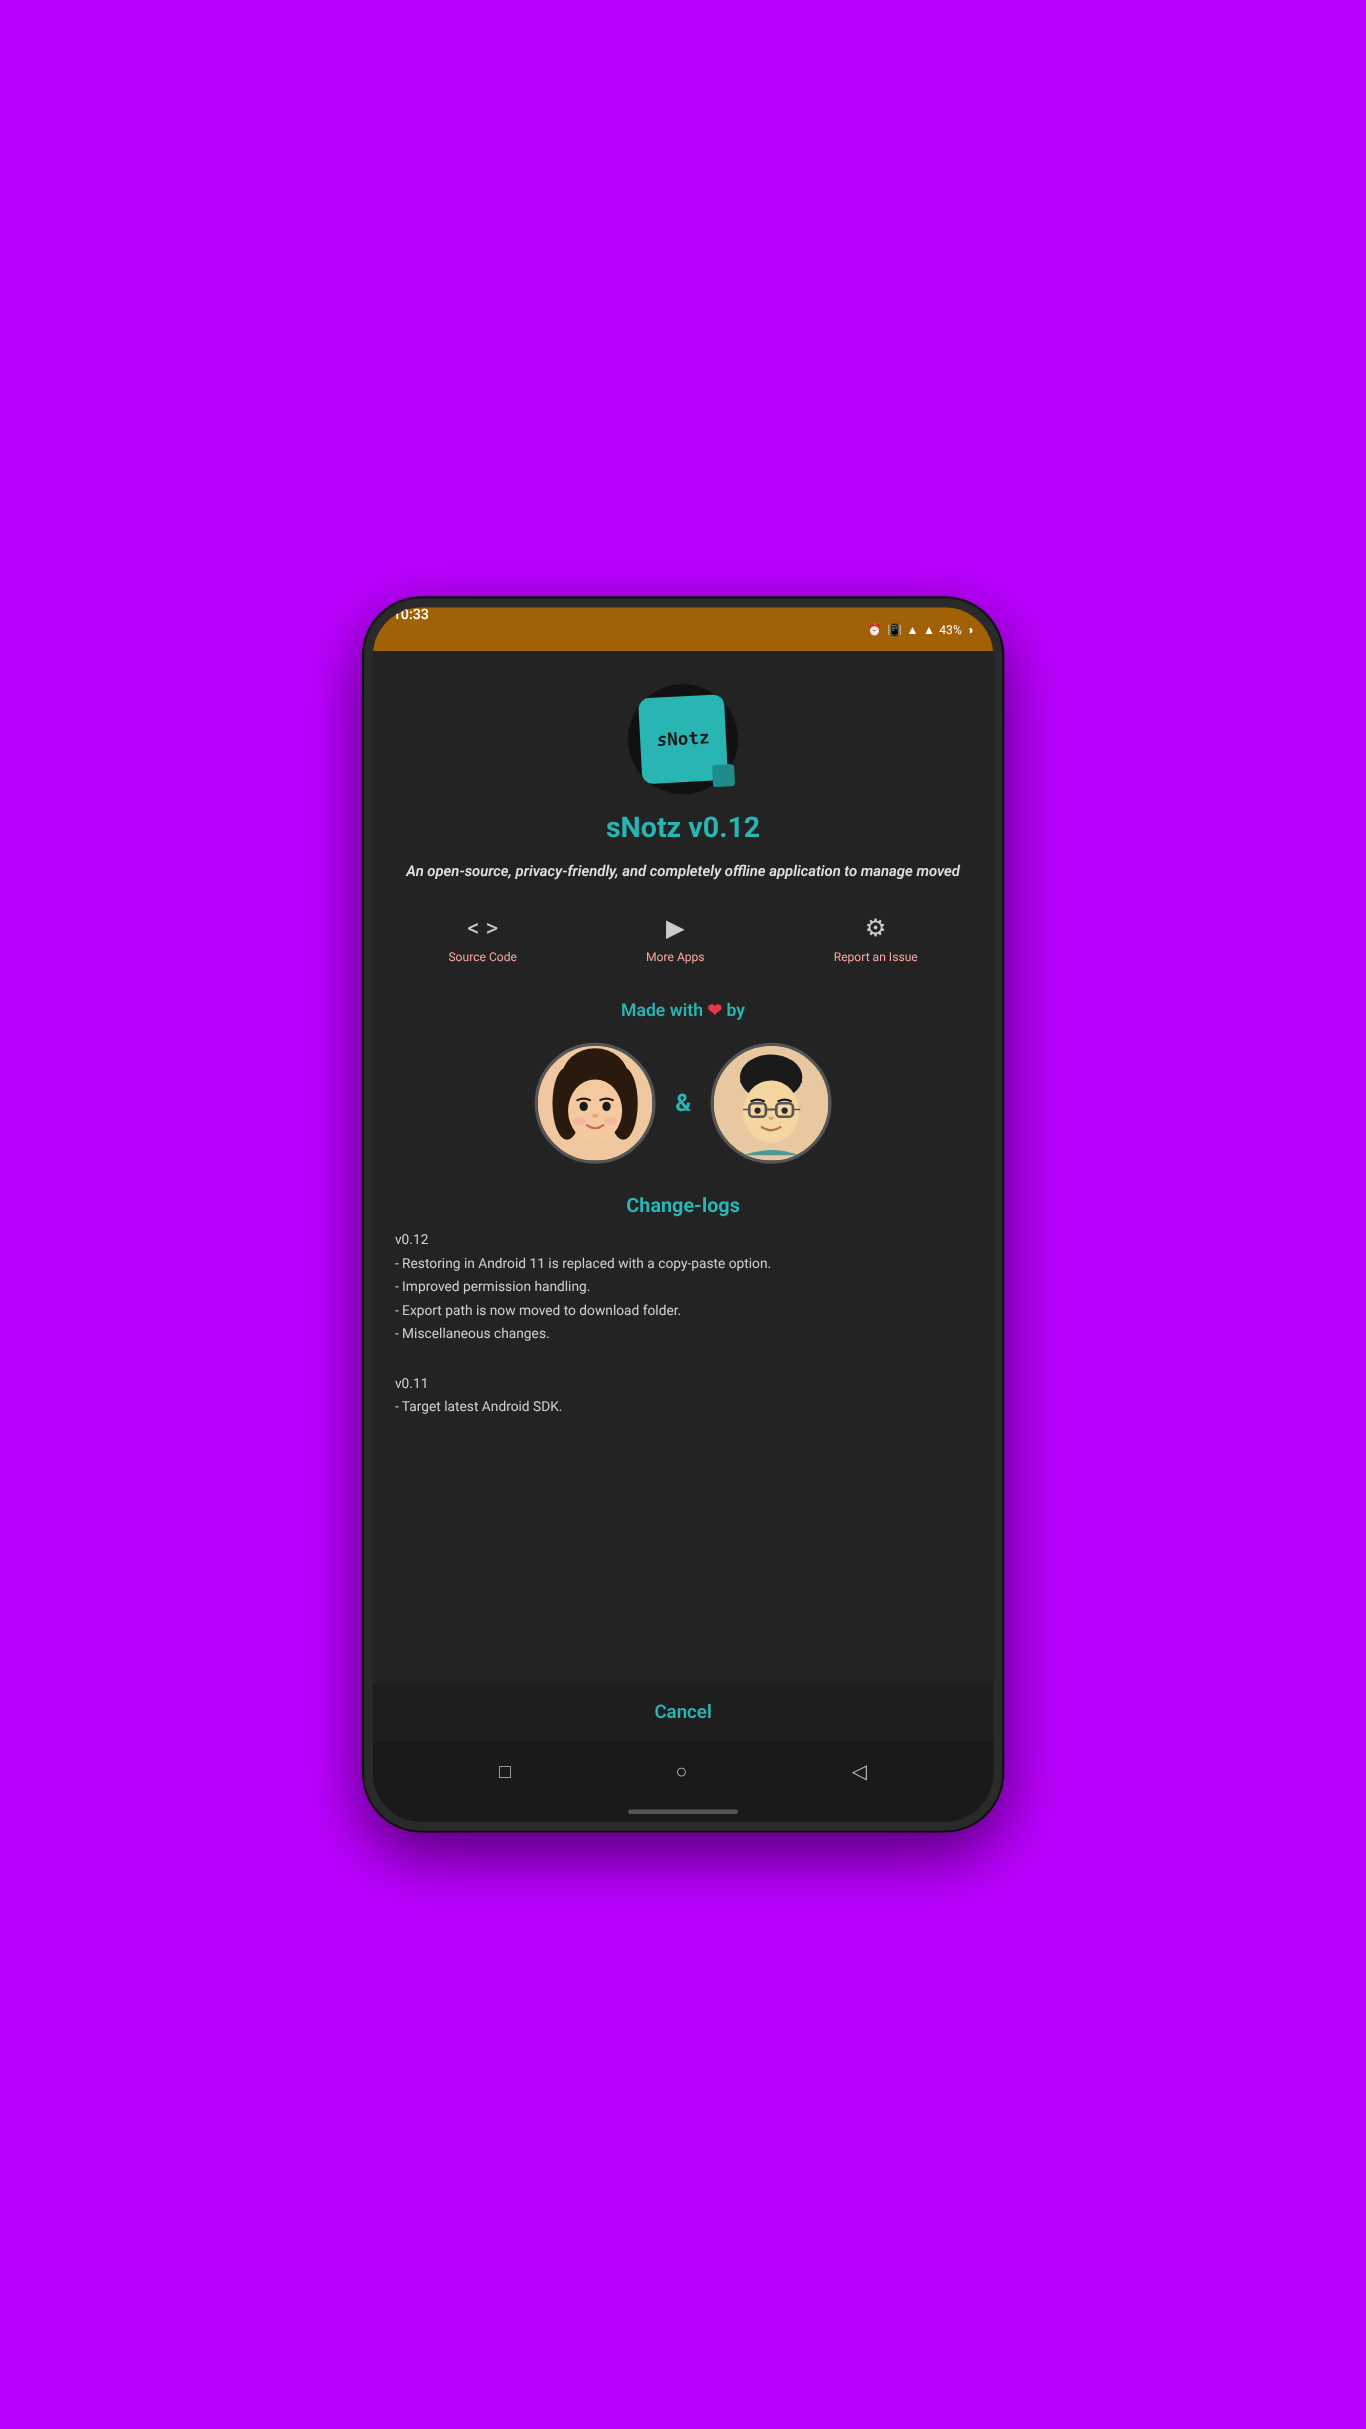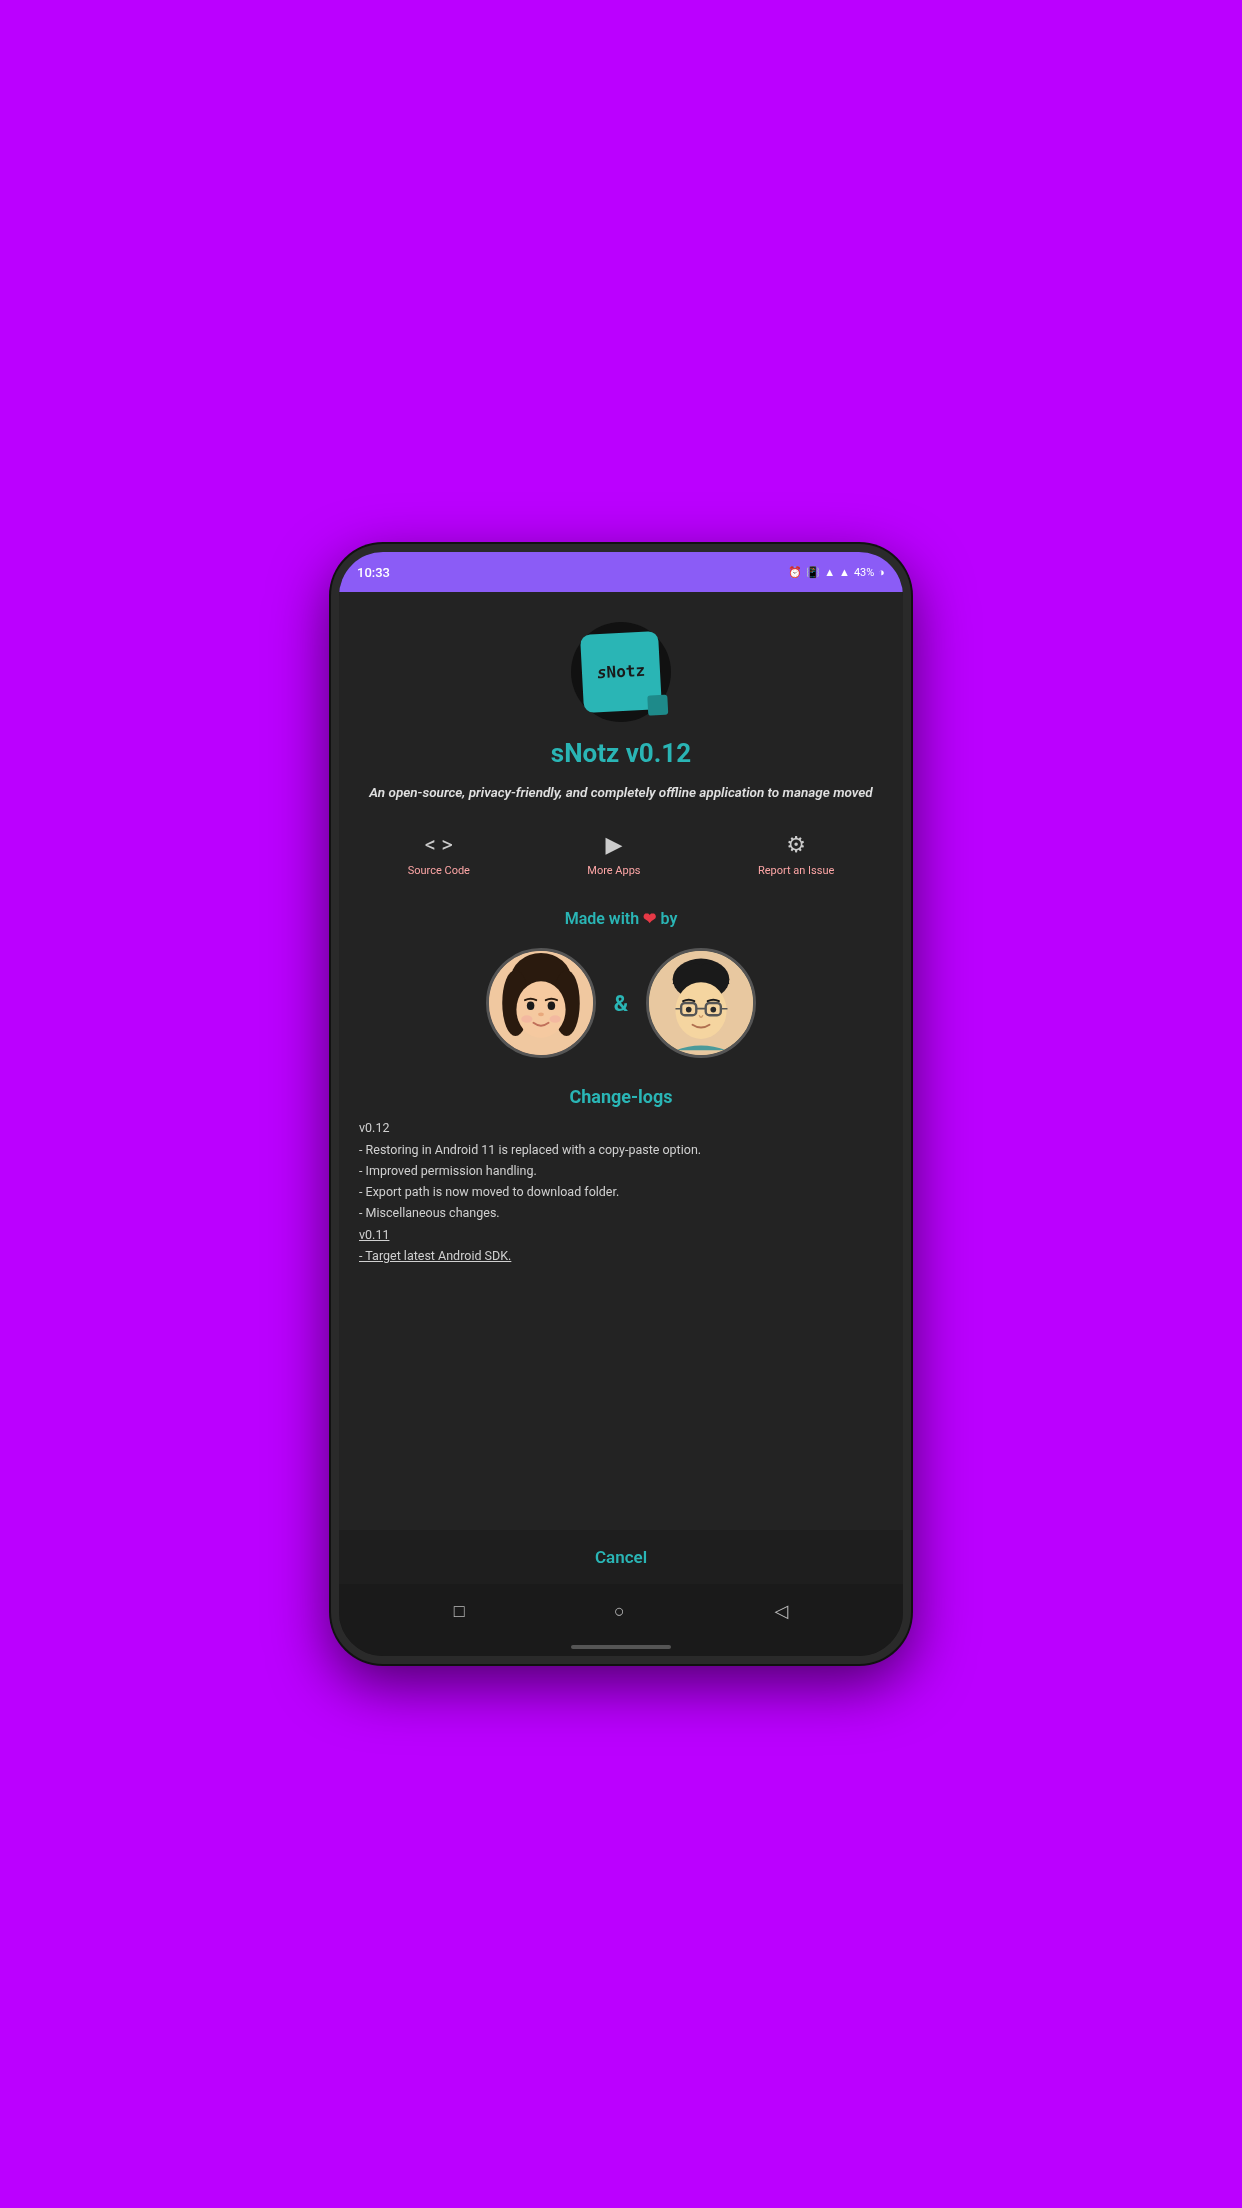--- a/index.html
+++ b/index.html
@@ -34,24 +34,23 @@
       position: absolute;
       right: -12px;
       top: 180px;
       width: 6px;
       height: 60px;
       background: #333;
       border-radius: 0 3px 3px 0;
     }
 
     .status-bar {
-      background: #8b5cf6;
+      background: #a16207;
       height: 40px;
       display: flex;
-      align-items: center;
       justify-content: space-between;
       padding: 0 18px;
       flex-shrink: 0;
     }
 
     .status-time {
       color: #fff;
       font-size: 13px;
       font-weight: 500;
     }
@@ -413,21 +412,21 @@
     <div class="changelogs-title">Change-logs</div>
 
     <div class="changelogs-content">
       <div>
         <div>v0.12</div>
         <div>- Restoring in Android 11 is replaced with a copy-paste option.</div>
         <div>- Improved permission handling.</div>
         <div>- Export path is now moved to download folder.</div>
         <div>- Miscellaneous changes.</div>
       </div>
-      <div style="margin-top: 0; text-decoration: underline;">
+      <div style="margin-top: 24px;">
         <div>v0.11</div>
         <div>- Target latest Android SDK.</div>
       </div>
     </div>
 
   </div>
 
   <div class="cancel-bar">
     <span class="cancel-text">Cancel</span>
   </div>

